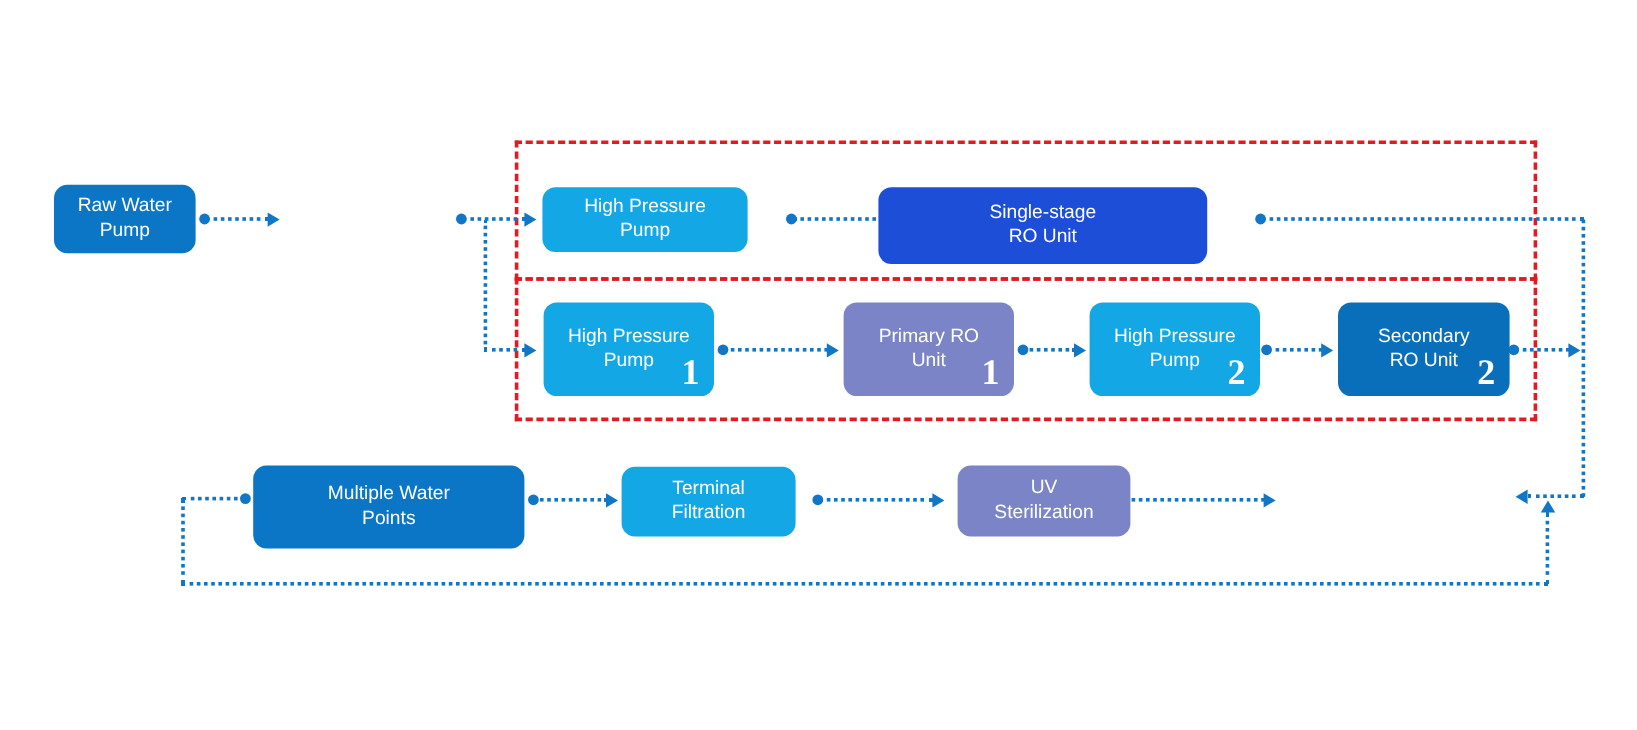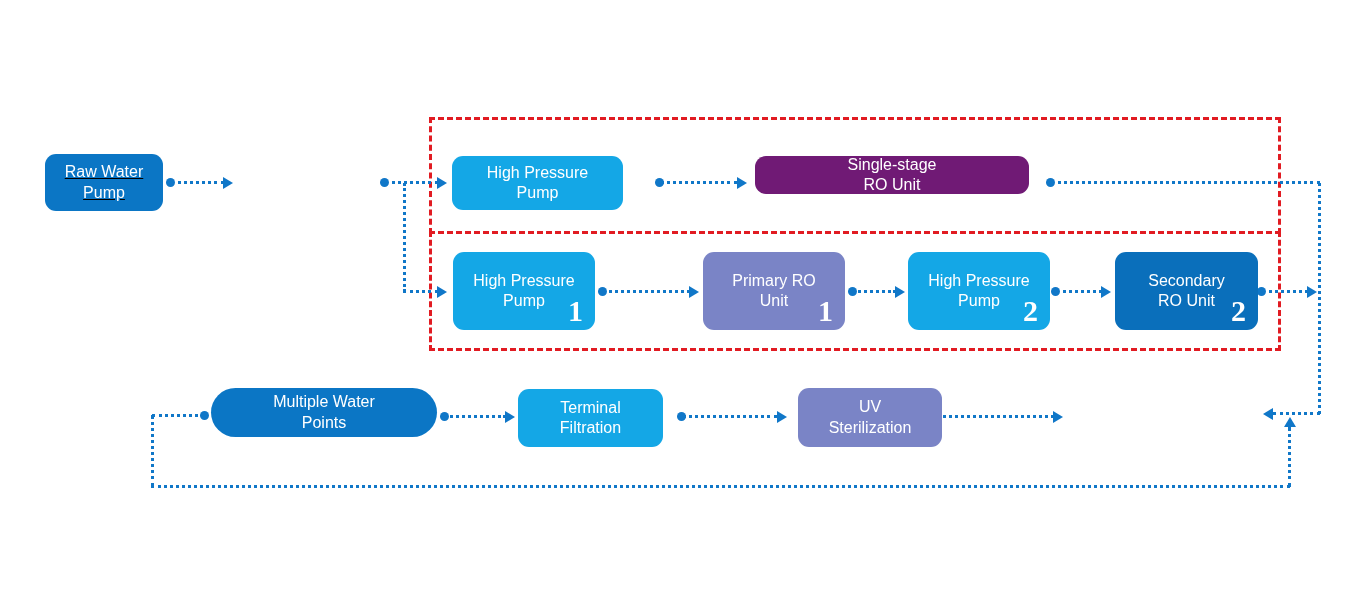--- a/index.html
+++ b/index.html
@@ -143,32 +143,32 @@
   <div class="ar" style="left:505px; top:411px"></div>
 
   <div class="dot" style="left:677px; top:412px"></div>
   <div class="hl" style="left:682px; top:415px; width:96px"></div>
   <div class="ar" style="left:777px; top:411px"></div>
 
   <div class="dot" style="left:921px; top:412px"></div>
   <div class="hl" style="left:926px; top:415px; width:128px"></div>
   <div class="ar" style="left:1053px; top:411px"></div>
 
-  <div class="box" style="left: 45px; top: 154px; width: 118px; height: 57px; background-color: rgb(11, 118, 197); text-decoration: underline;">
+  <div class="box" style="left: 45px; top: 154px; width: 118px; height: 57px; background-color: rgb(11, 118, 197);">
     <span class="lbl">Raw Water
 Pump</span>
   </div>
 
 
   <div class="box" style="left: 452px; top: 156px; width: 171px; height: 54px; background-color: rgb(20, 167, 230);">
     <span class="lbl">High Pressure
 Pump</span>
   </div>
 
-  <div class="box" style="left: 755px; top: 156px; width: 274px; height: 38px; background-color: #701a75;">
+  <div class="box" style="left: 732px; top: 156px; width: 274px; height: 64px; background-color: #1d4ed8;">
     <span class="lbl">Single-stage
 RO Unit</span>
   </div>
 
   <div class="box" style="left: 453px; top: 252px; width: 142px; height: 78px; background-color: rgb(20, 167, 230);">
     <span class="lbl">High Pressure
 Pump</span>
     <span class="num">1</span>
   </div>
 
@@ -183,21 +183,21 @@
 Pump</span>
     <span class="num">2</span>
   </div>
 
   <div class="box" style="left: 1115px; top: 252px; width: 143px; height: 78px; background-color: rgb(10, 111, 187);">
     <span class="lbl">Secondary
 RO Unit</span>
     <span class="num">2</span>
   </div>
 
-  <div class="box" style="left: 211px; top: 388px; width: 226px; height: 49px; background-color: rgb(11, 118, 197); border-radius: 26px;">
+  <div class="box" style="left: 211px; top: 388px; width: 226px; height: 69px; background-color: rgb(11, 118, 197);">
     <span class="lbl">Multiple Water
 Points</span>
   </div>
 
   <div class="box" style="left: 518px; top: 389px; width: 145px; height: 58px; background-color: rgb(20, 167, 230);">
     <span class="lbl">Terminal
 Filtration</span>
   </div>
 
   <div class="box" style="left: 798px; top: 388px; width: 144px; height: 59px; background-color: rgb(122, 132, 198);">

